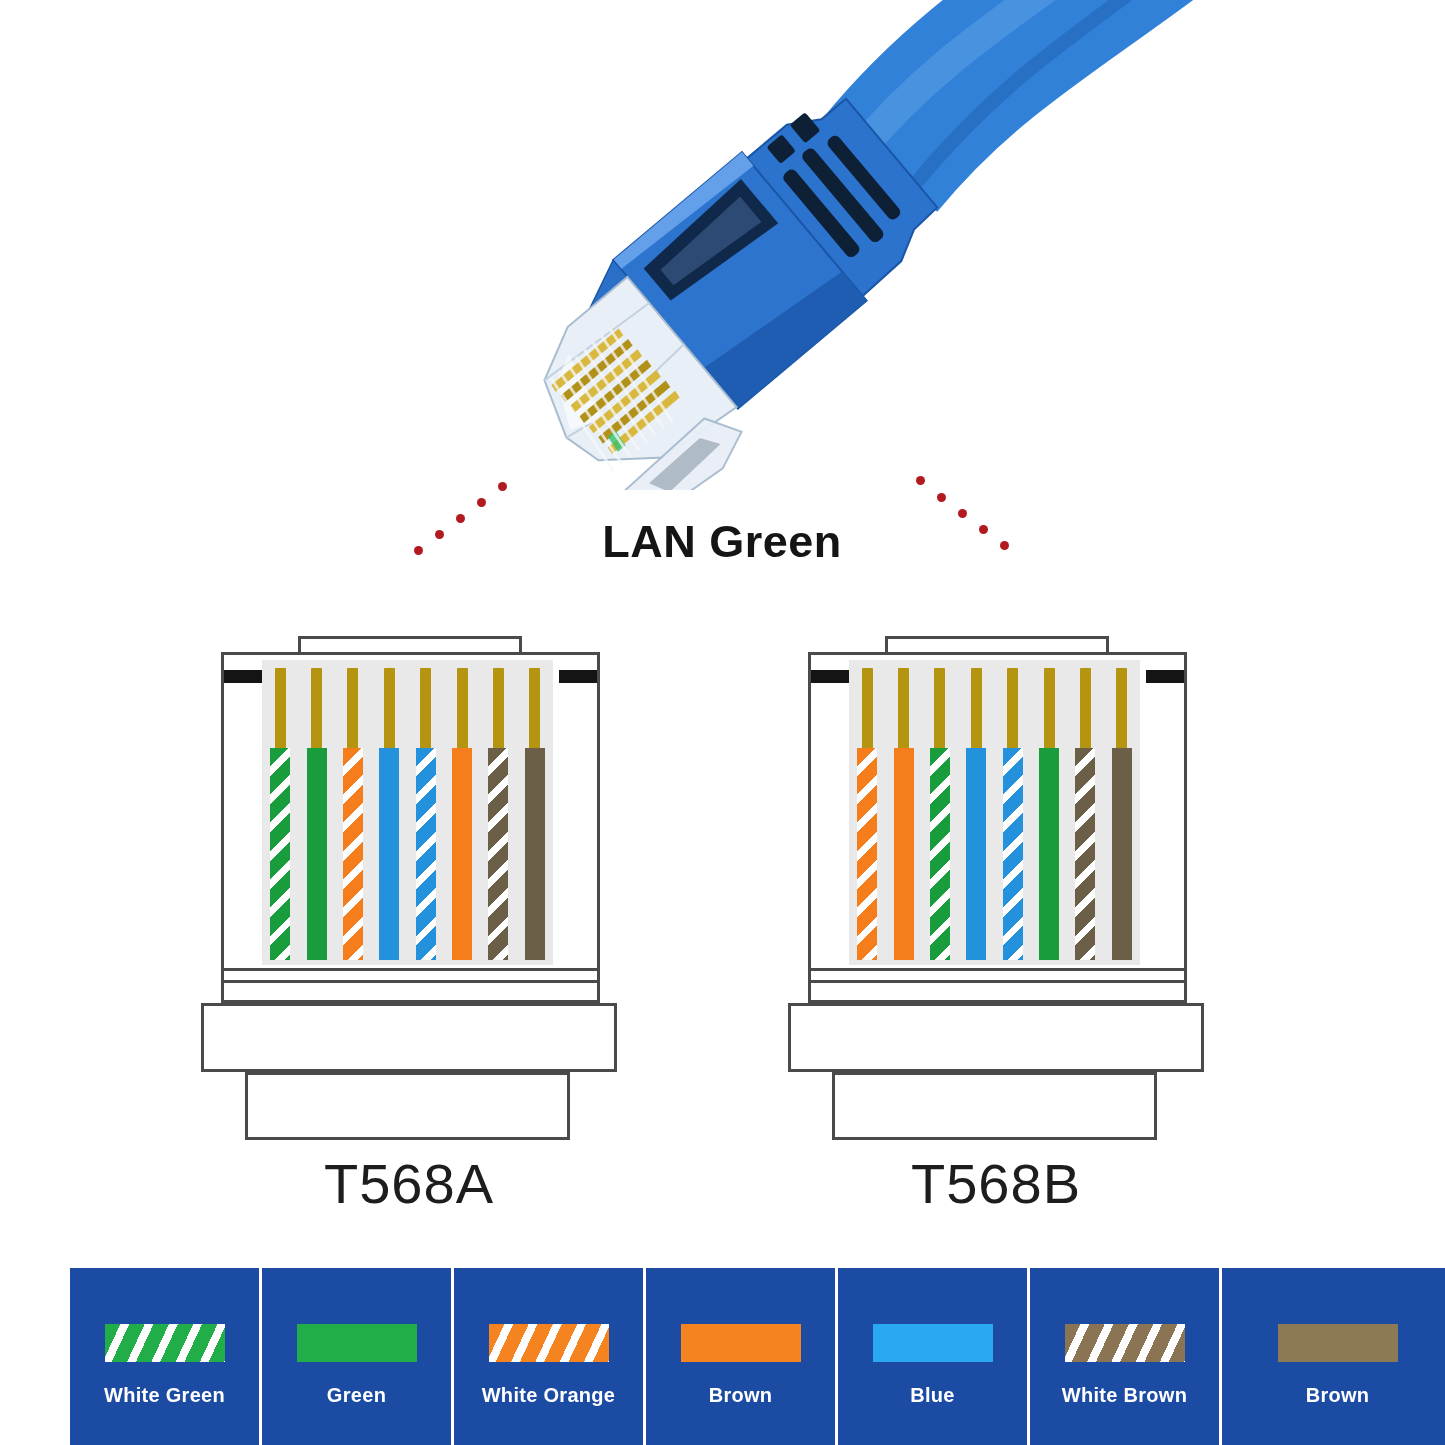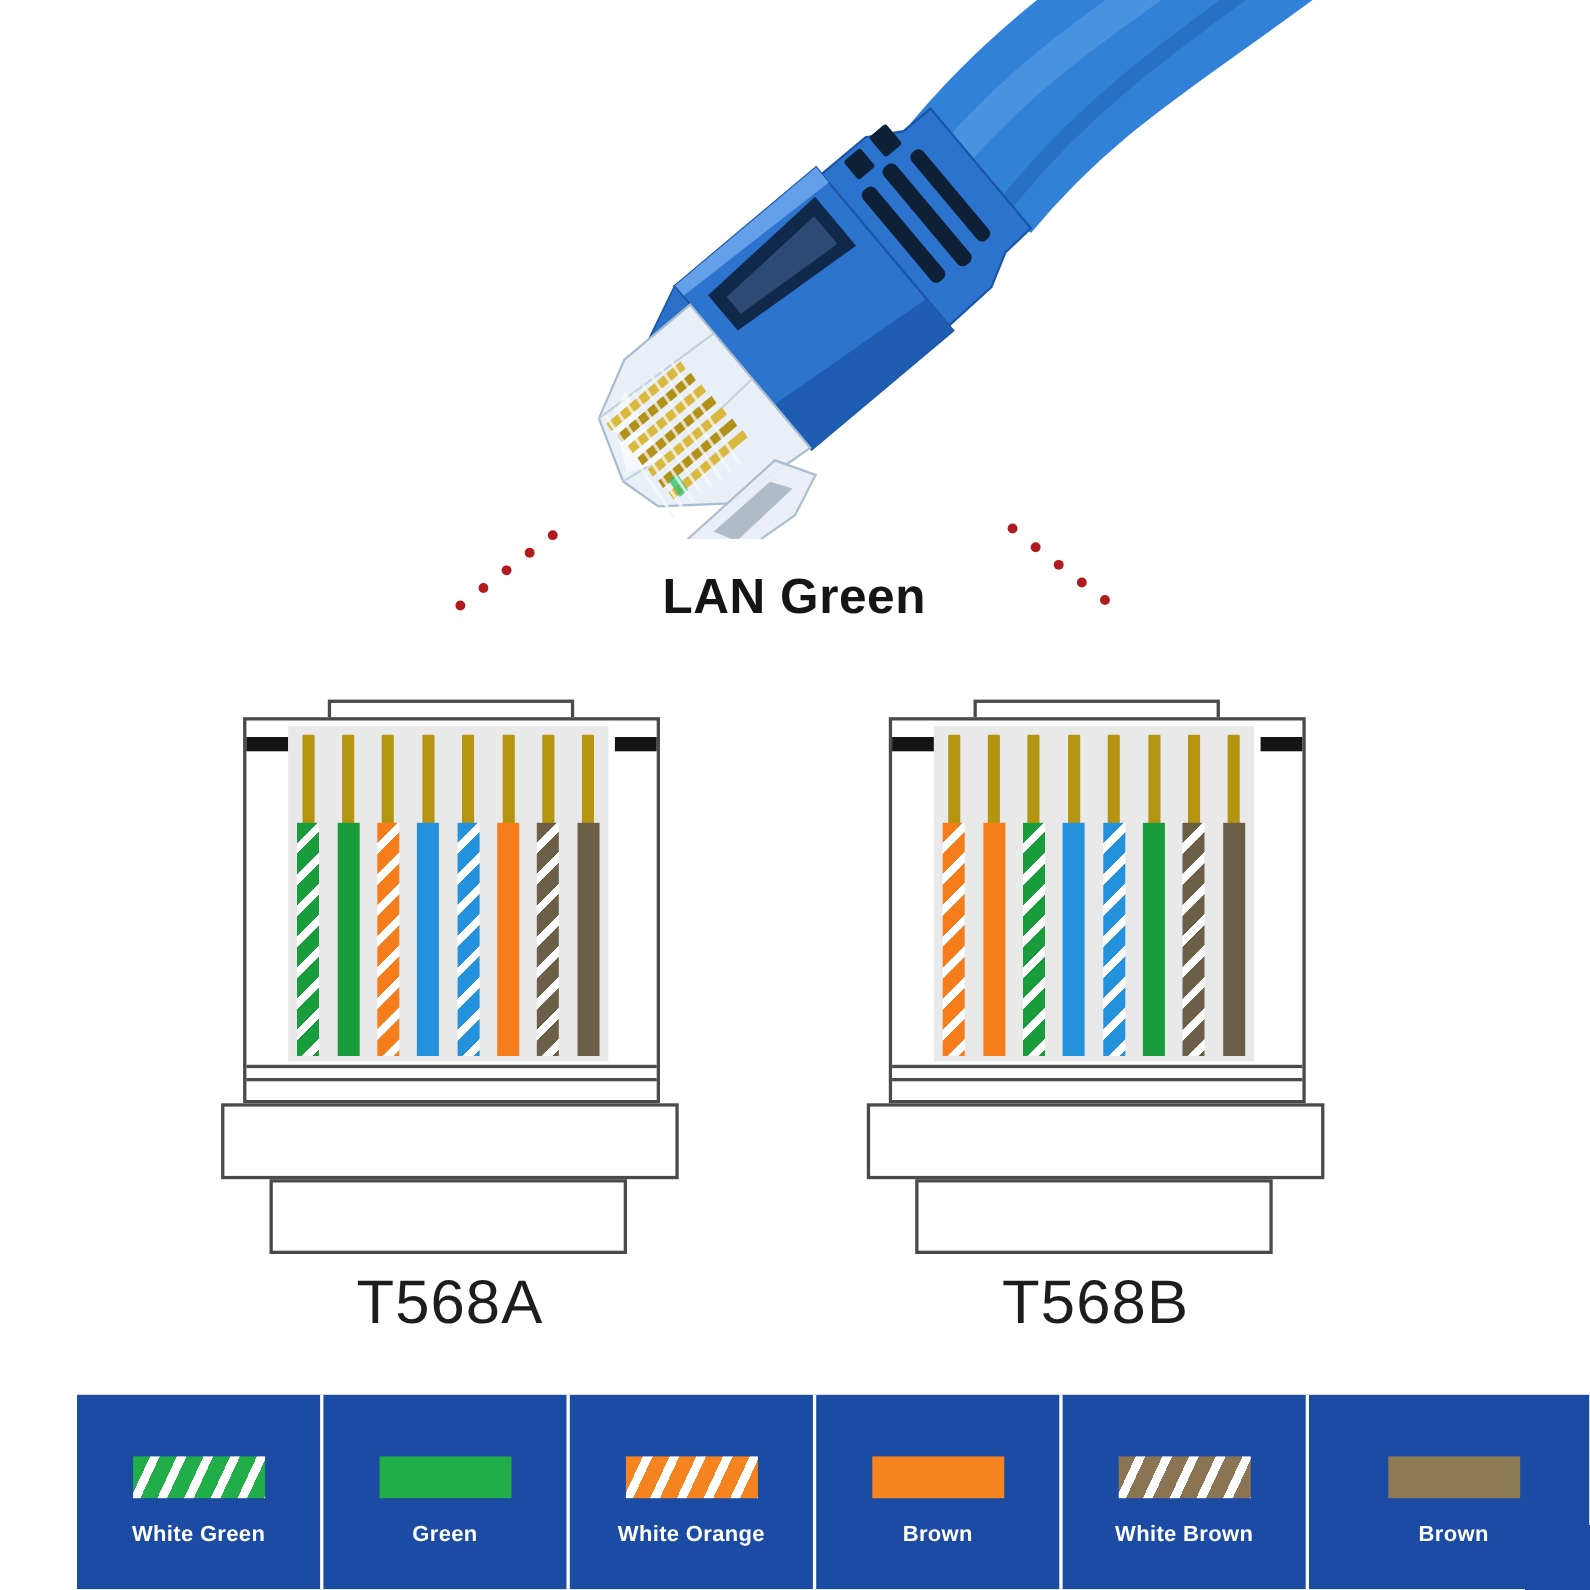--- a/index.html
+++ b/index.html
@@ -248,20 +248,24 @@
       </div>
       <div class="cell" style="border-right-color: rgb(255, 255, 255);">
         <div class="swatch" style="background: repeating-linear-gradient(115deg, rgb(245, 131, 31) 0px, rgb(245, 131, 31) 14px, rgb(255, 255, 255) 14px, rgb(255, 255, 255) 22px);"></div>
         <div class="llabel">White Orange</div>
       </div>
       <div class="cell" style="border-right-color: rgb(255, 255, 255);">
         <div class="swatch" style="background: rgb(245, 131, 31);"></div>
         <div class="llabel">Brown</div>
       </div>
       <div class="cell" style="border-right-color: rgb(255, 255, 255);">
+        <div class="swatch" style="background: rgb(42, 169, 242);"></div>
+        <div class="llabel">Blue</div>
+      </div>
+      <div class="cell" style="border-right-color: rgb(255, 255, 255);">
         <div class="swatch" style="background: repeating-linear-gradient(115deg, rgb(138, 116, 84) 0px, rgb(138, 116, 84) 14px, rgb(255, 255, 255) 14px, rgb(255, 255, 255) 22px);"></div>
         <div class="llabel">White Brown</div>
       </div>
       <div class="cell" style="border-right-color: rgb(255, 255, 255);">
         <div class="swatch" style="background: rgb(141, 122, 85);"></div>
         <div class="llabel">Brown</div>
       </div>
     </footer>
 </div>
 

